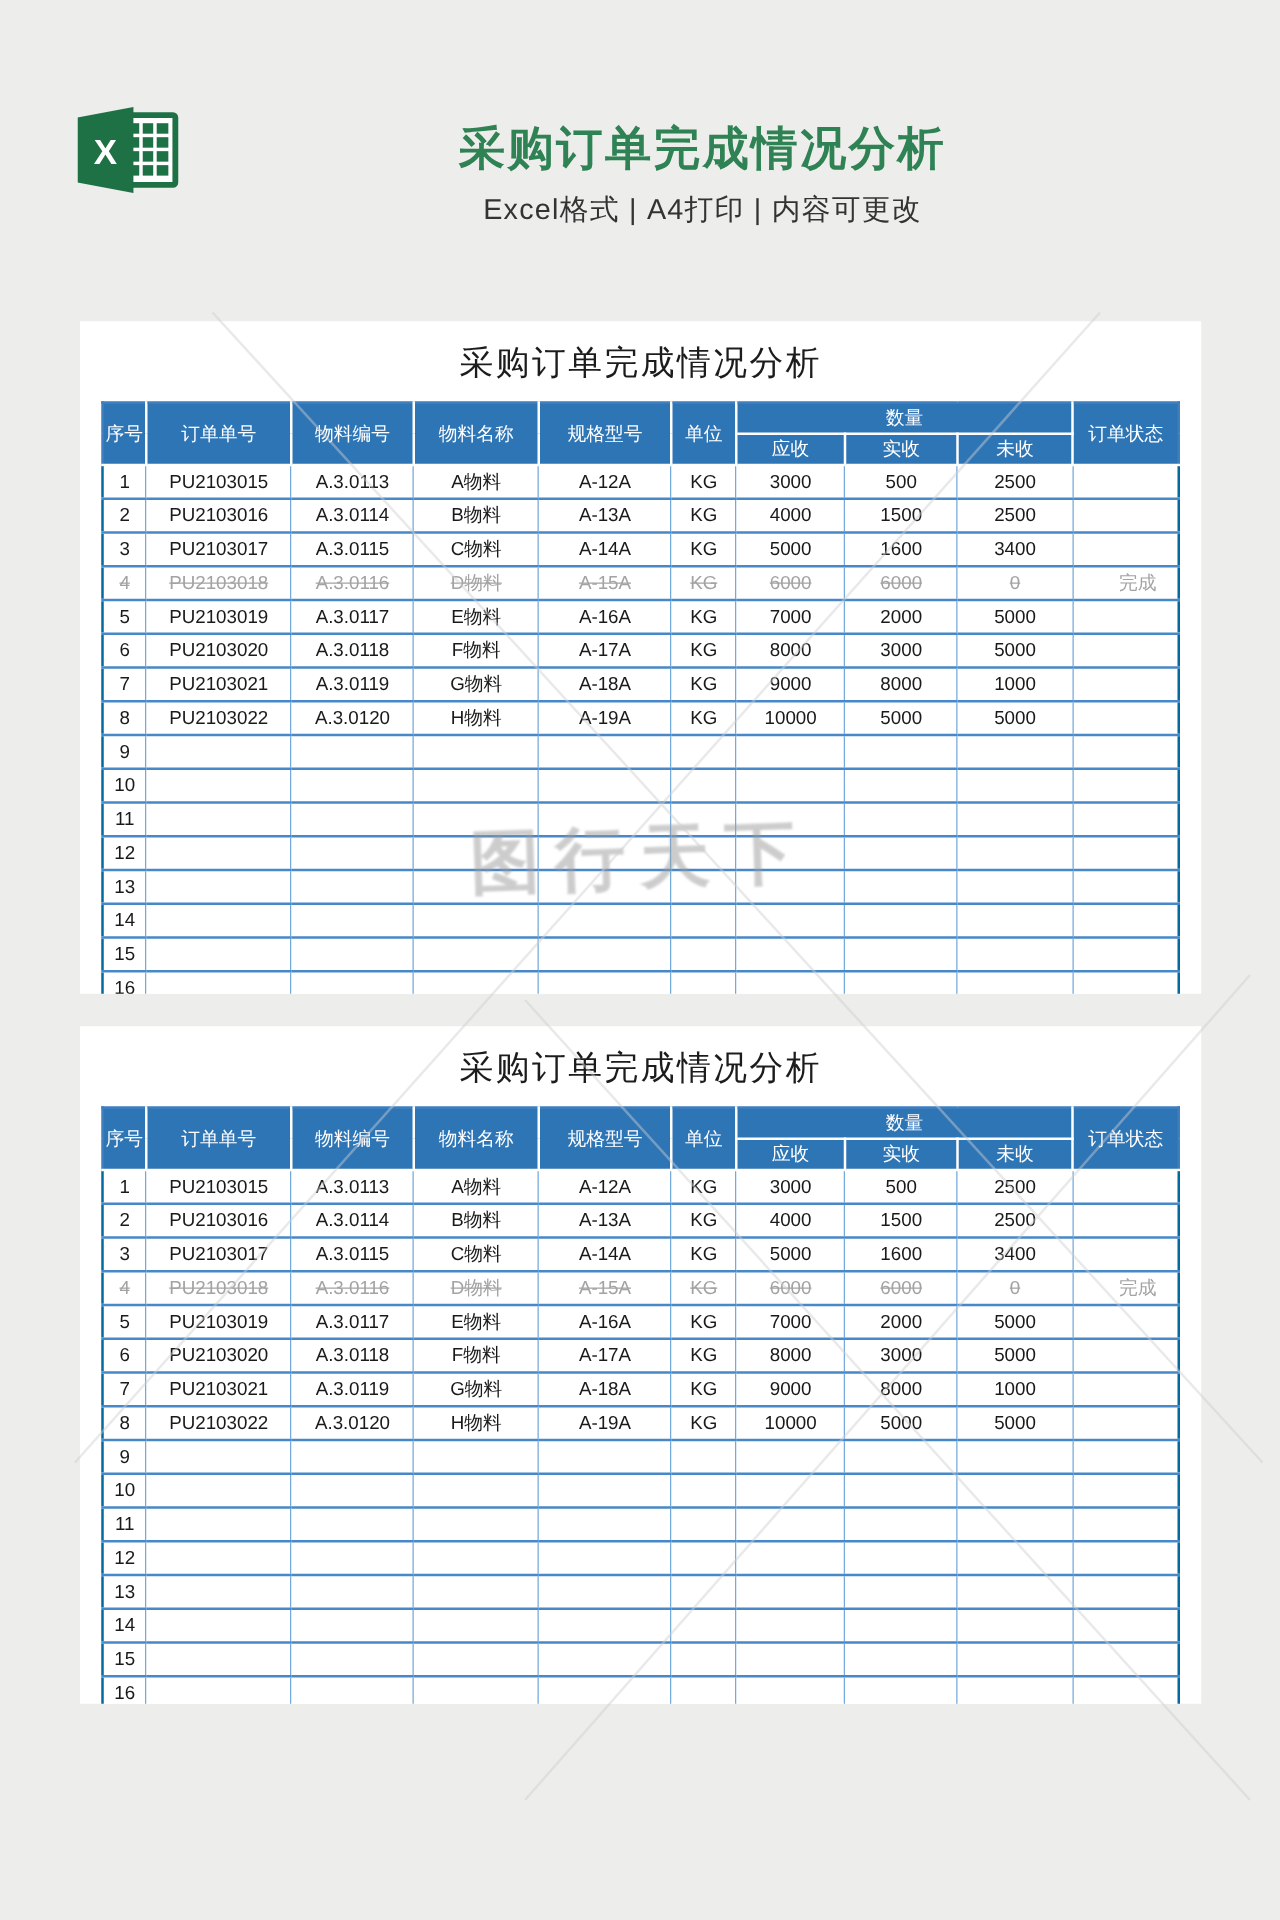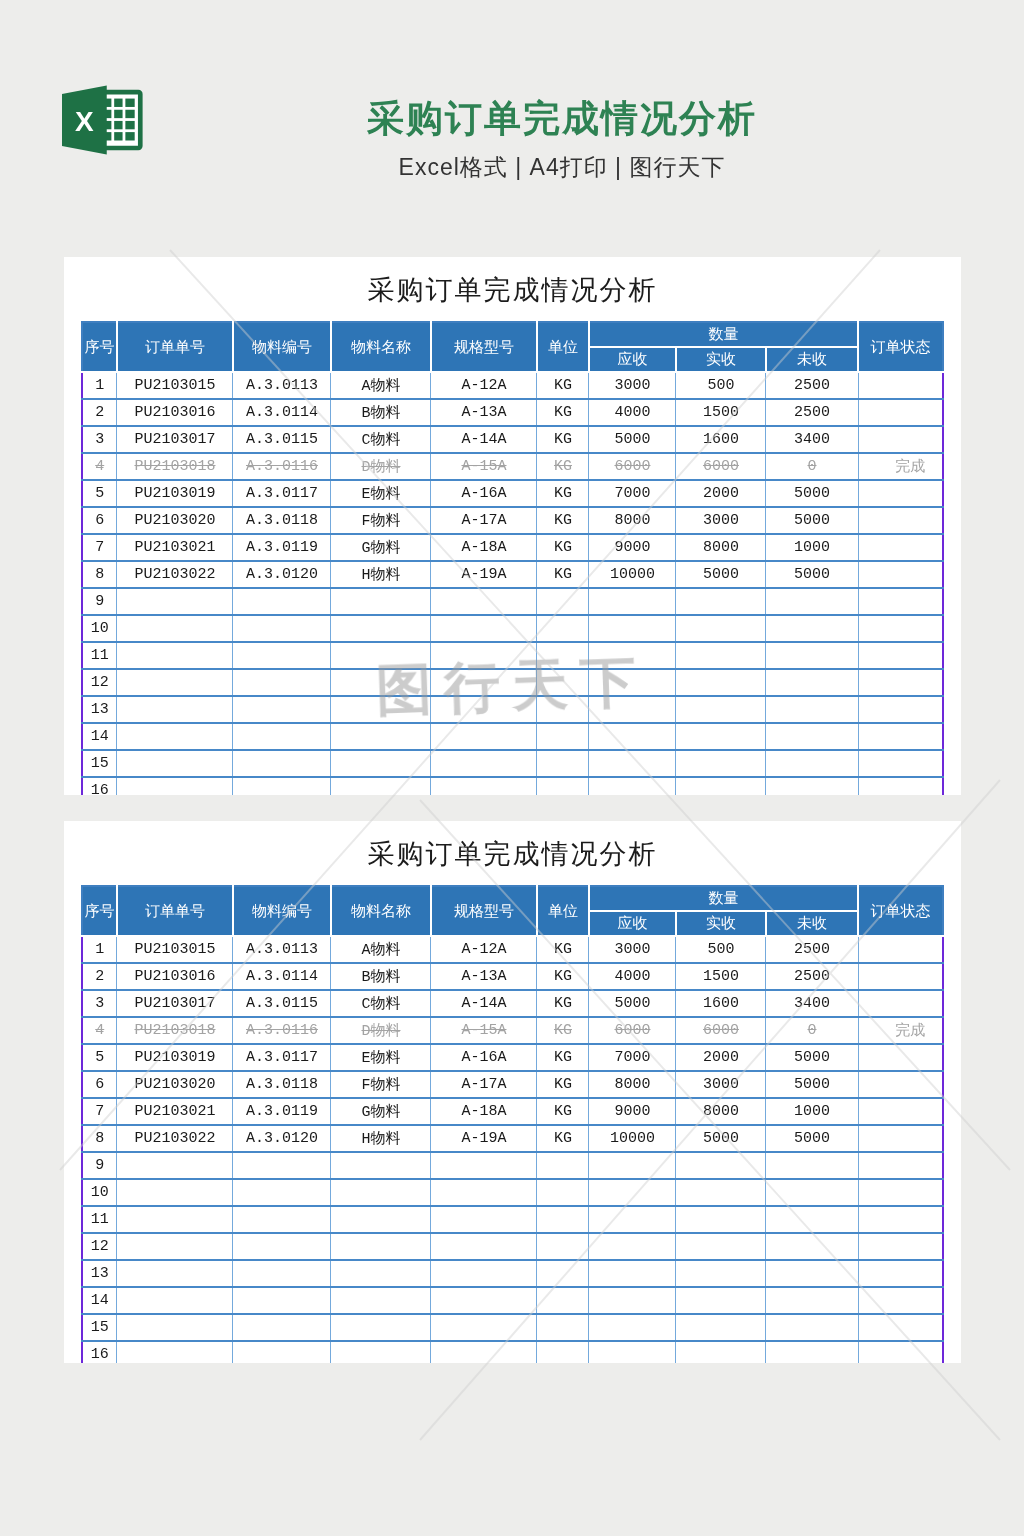--- a/index.html
+++ b/index.html
@@ -35,22 +35,21 @@
   .card2 { top:821px; height:542px; }
   .card-title {
     margin:15px 0 13px 0; text-align:center;
     font-size:27px; font-weight:normal; color:#1c1c1c; letter-spacing:2px;
   }
 
   
   table.sheet {
     width:861px; margin:0 auto; table-layout:fixed;
     border-collapse:collapse;
-    border:2px solid #6d28d9;
-    font-family:Liberation Mono, monospace;
+    border:2px solid #0369a1;
   }
   col.c0{width:35px} col.c1{width:116px} col.c2{width:98px} col.c3{width:100px}
   col.c4{width:106px} col.c5{width:52px} col.c6{width:87px} col.c7{width:90px}
   col.c8{width:92px} col.c9{width:85px}
 
   thead th {
     background:#2e75b6; color:#ffffff;
     font-weight:normal; font-size:15px;
     height:25px; border:2px solid #ffffff;
     text-align:center; vertical-align:middle;
@@ -100,21 +99,21 @@
         <rect x="56" y="39" width="9" height="9"></rect>
         <rect x="68" y="39" width="10" height="9"></rect>
       <rect x="42" y="51" width="11" height="9"></rect>
         <rect x="56" y="51" width="9" height="9"></rect>
         <rect x="68" y="51" width="10" height="9"></rect>
     </g>
     <polygon points="0,10 48,1 48,75 0,66" fill="#1e7145"></polygon>
     <text x="24" y="50" text-anchor="middle" font-size="30" font-weight="bold" fill="#ffffff" font-family="Liberation Sans, sans-serif">X</text>
   </svg>
   <div class="main-title">采购订单完成情况分析</div>
-  <div class="sub-title">Excel格式 | A4打印 | 图行天下</div>
+  <div class="sub-title">Excel格式 | A4打印 | 内容可更改</div>
 </div>
 
 <div class="card card1">
   <div class="card-title">采购订单完成情况分析</div>
   <table class="sheet">
     <colgroup>
         <col class="c0">
         <col class="c1">
         <col class="c2">
         <col class="c3">

